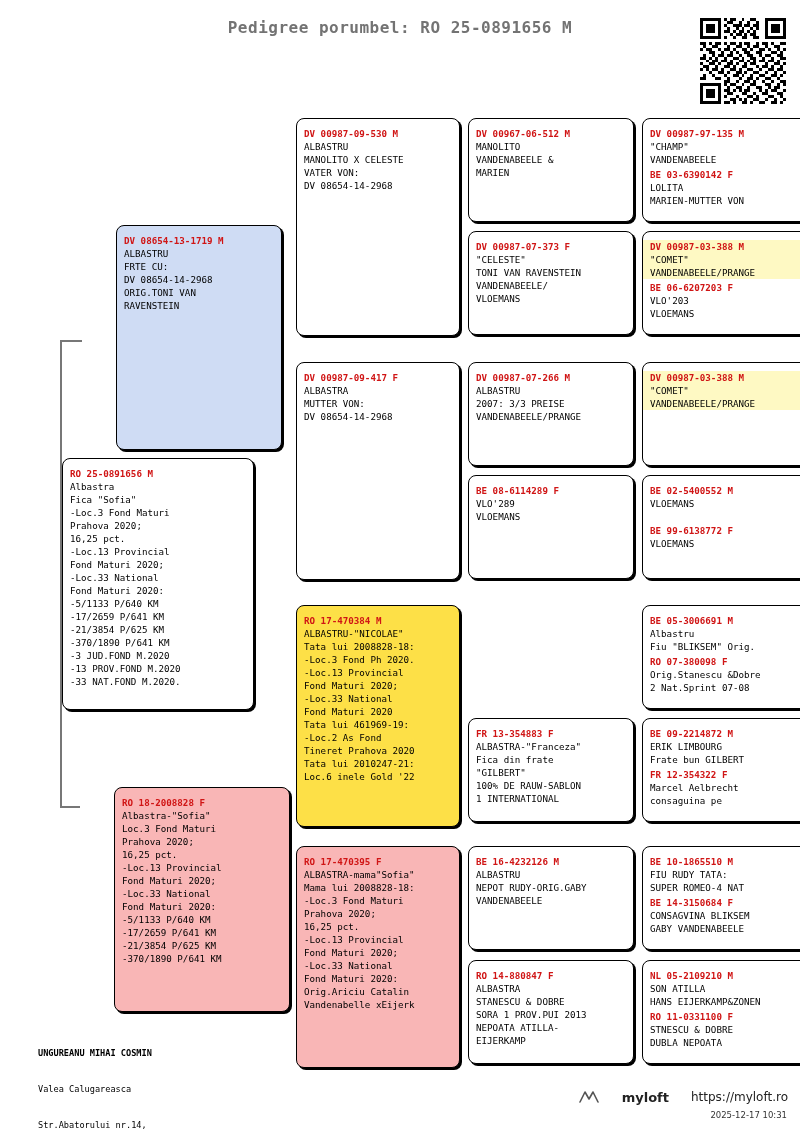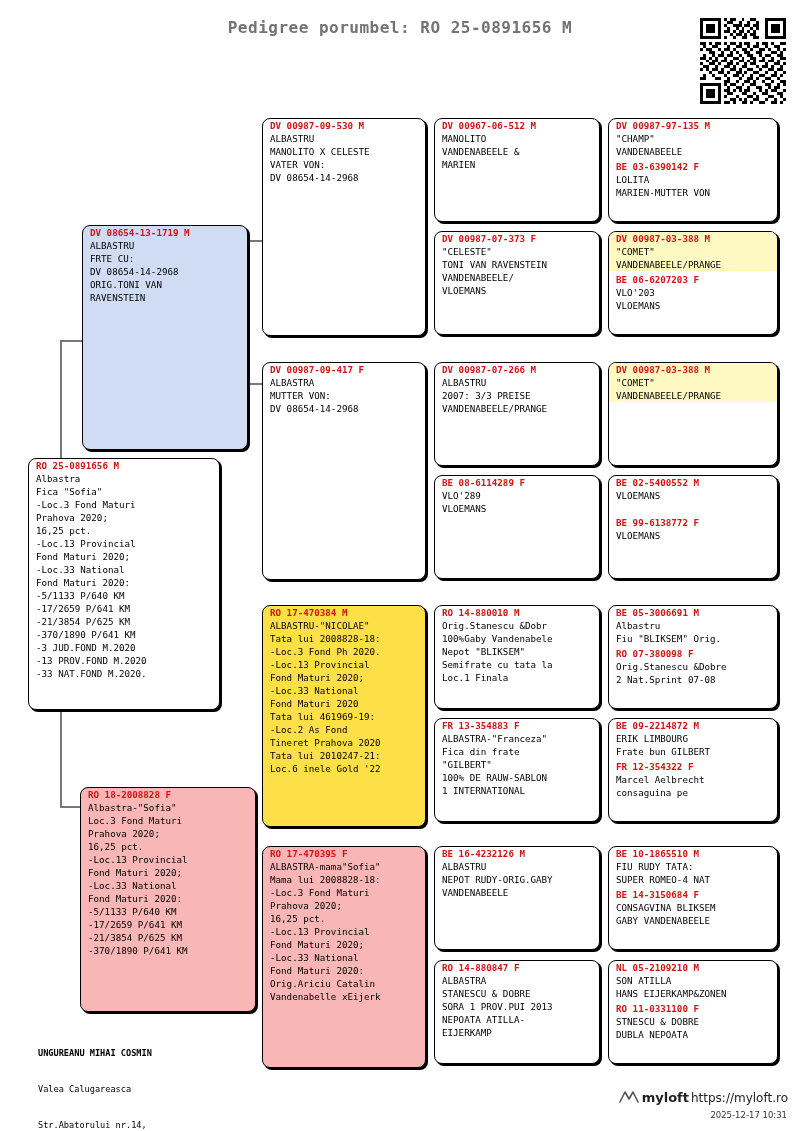--- a/index.html
+++ b/index.html
@@ -32,21 +32,22 @@
   }
   .qr svg { display:block; }
 
   .card {
     position: absolute;
     border: 1.6px solid #000;
     border-radius: 8px;
     background: #fff;
     box-shadow: 2px 2px 0 #000;
     overflow: hidden;
-    padding: 0 7px 7px 7px;
+    padding: 8px 7px 7px 7px;
+    margin-left: 34px;
   }
   .card .hdr {
     color: #d01515;
     font-size: 9.2px;
     font-weight: bold;
     line-height: 13px;
     white-space: pre;
   }
   .card .bdy {
     color: #000;
@@ -73,22 +74,22 @@
     font-size: 8.6px;
     line-height: 12px;
     color: #000;
     white-space: pre;
   }
 
   .footer-brand {
     position: absolute;
     right: 12px; bottom: 26px;
     display: flex;
-    align-items: flex-end;
-    gap: 2px;
+    align-items: center;
+    gap: 22px;
     font-family: "DejaVu Sans", sans-serif;
   }
   .footer-brand .logo {
     font-size: 14px;
     color: #444;
     display:flex; align-items:center; gap:3px;
   }
   .footer-brand .brandname {
     font-size: 13px; color:#222; font-weight:600;
   }
@@ -454,28 +455,20 @@
     <div class="hdr">DV 00987-07-266 M</div>
     <div class="bdy">ALBASTRU
 2007: 3/3 PREISE
 VANDENABEELE/PRANGE</div>
   </div>
   <div class="card" style="left:434px; top:475px; width:166px; height:104px;">
     <div class="hdr">BE 08-6114289 F</div>
     <div class="bdy">VLO'289
 VLOEMANS</div>
   </div>
-  <div class="card" style="left:434px; top:605px; width:166px; height:104px;">
-    <div class="hdr">RO 14-880010 M</div>
-    <div class="bdy">Orig.Stanescu &amp;Dobr
-100%Gaby Vandenabele
-Nepot "BLIKSEM"
-Semifrate cu tata la
-Loc.1 Finala</div>
-  </div>
   <div class="card" style="left:434px; top:718px; width:166px; height:104px;">
     <div class="hdr">FR 13-354883 F</div>
     <div class="bdy">ALBASTRA-"Franceza"
 Fica din frate
 "GILBERT"
 100% DE RAUW-SABLON
 1 INTERNATIONAL</div>
   </div>
   <div class="card" style="left:434px; top:846px; width:166px; height:104px;">
     <div class="hdr">BE 16-4232126 M</div>

